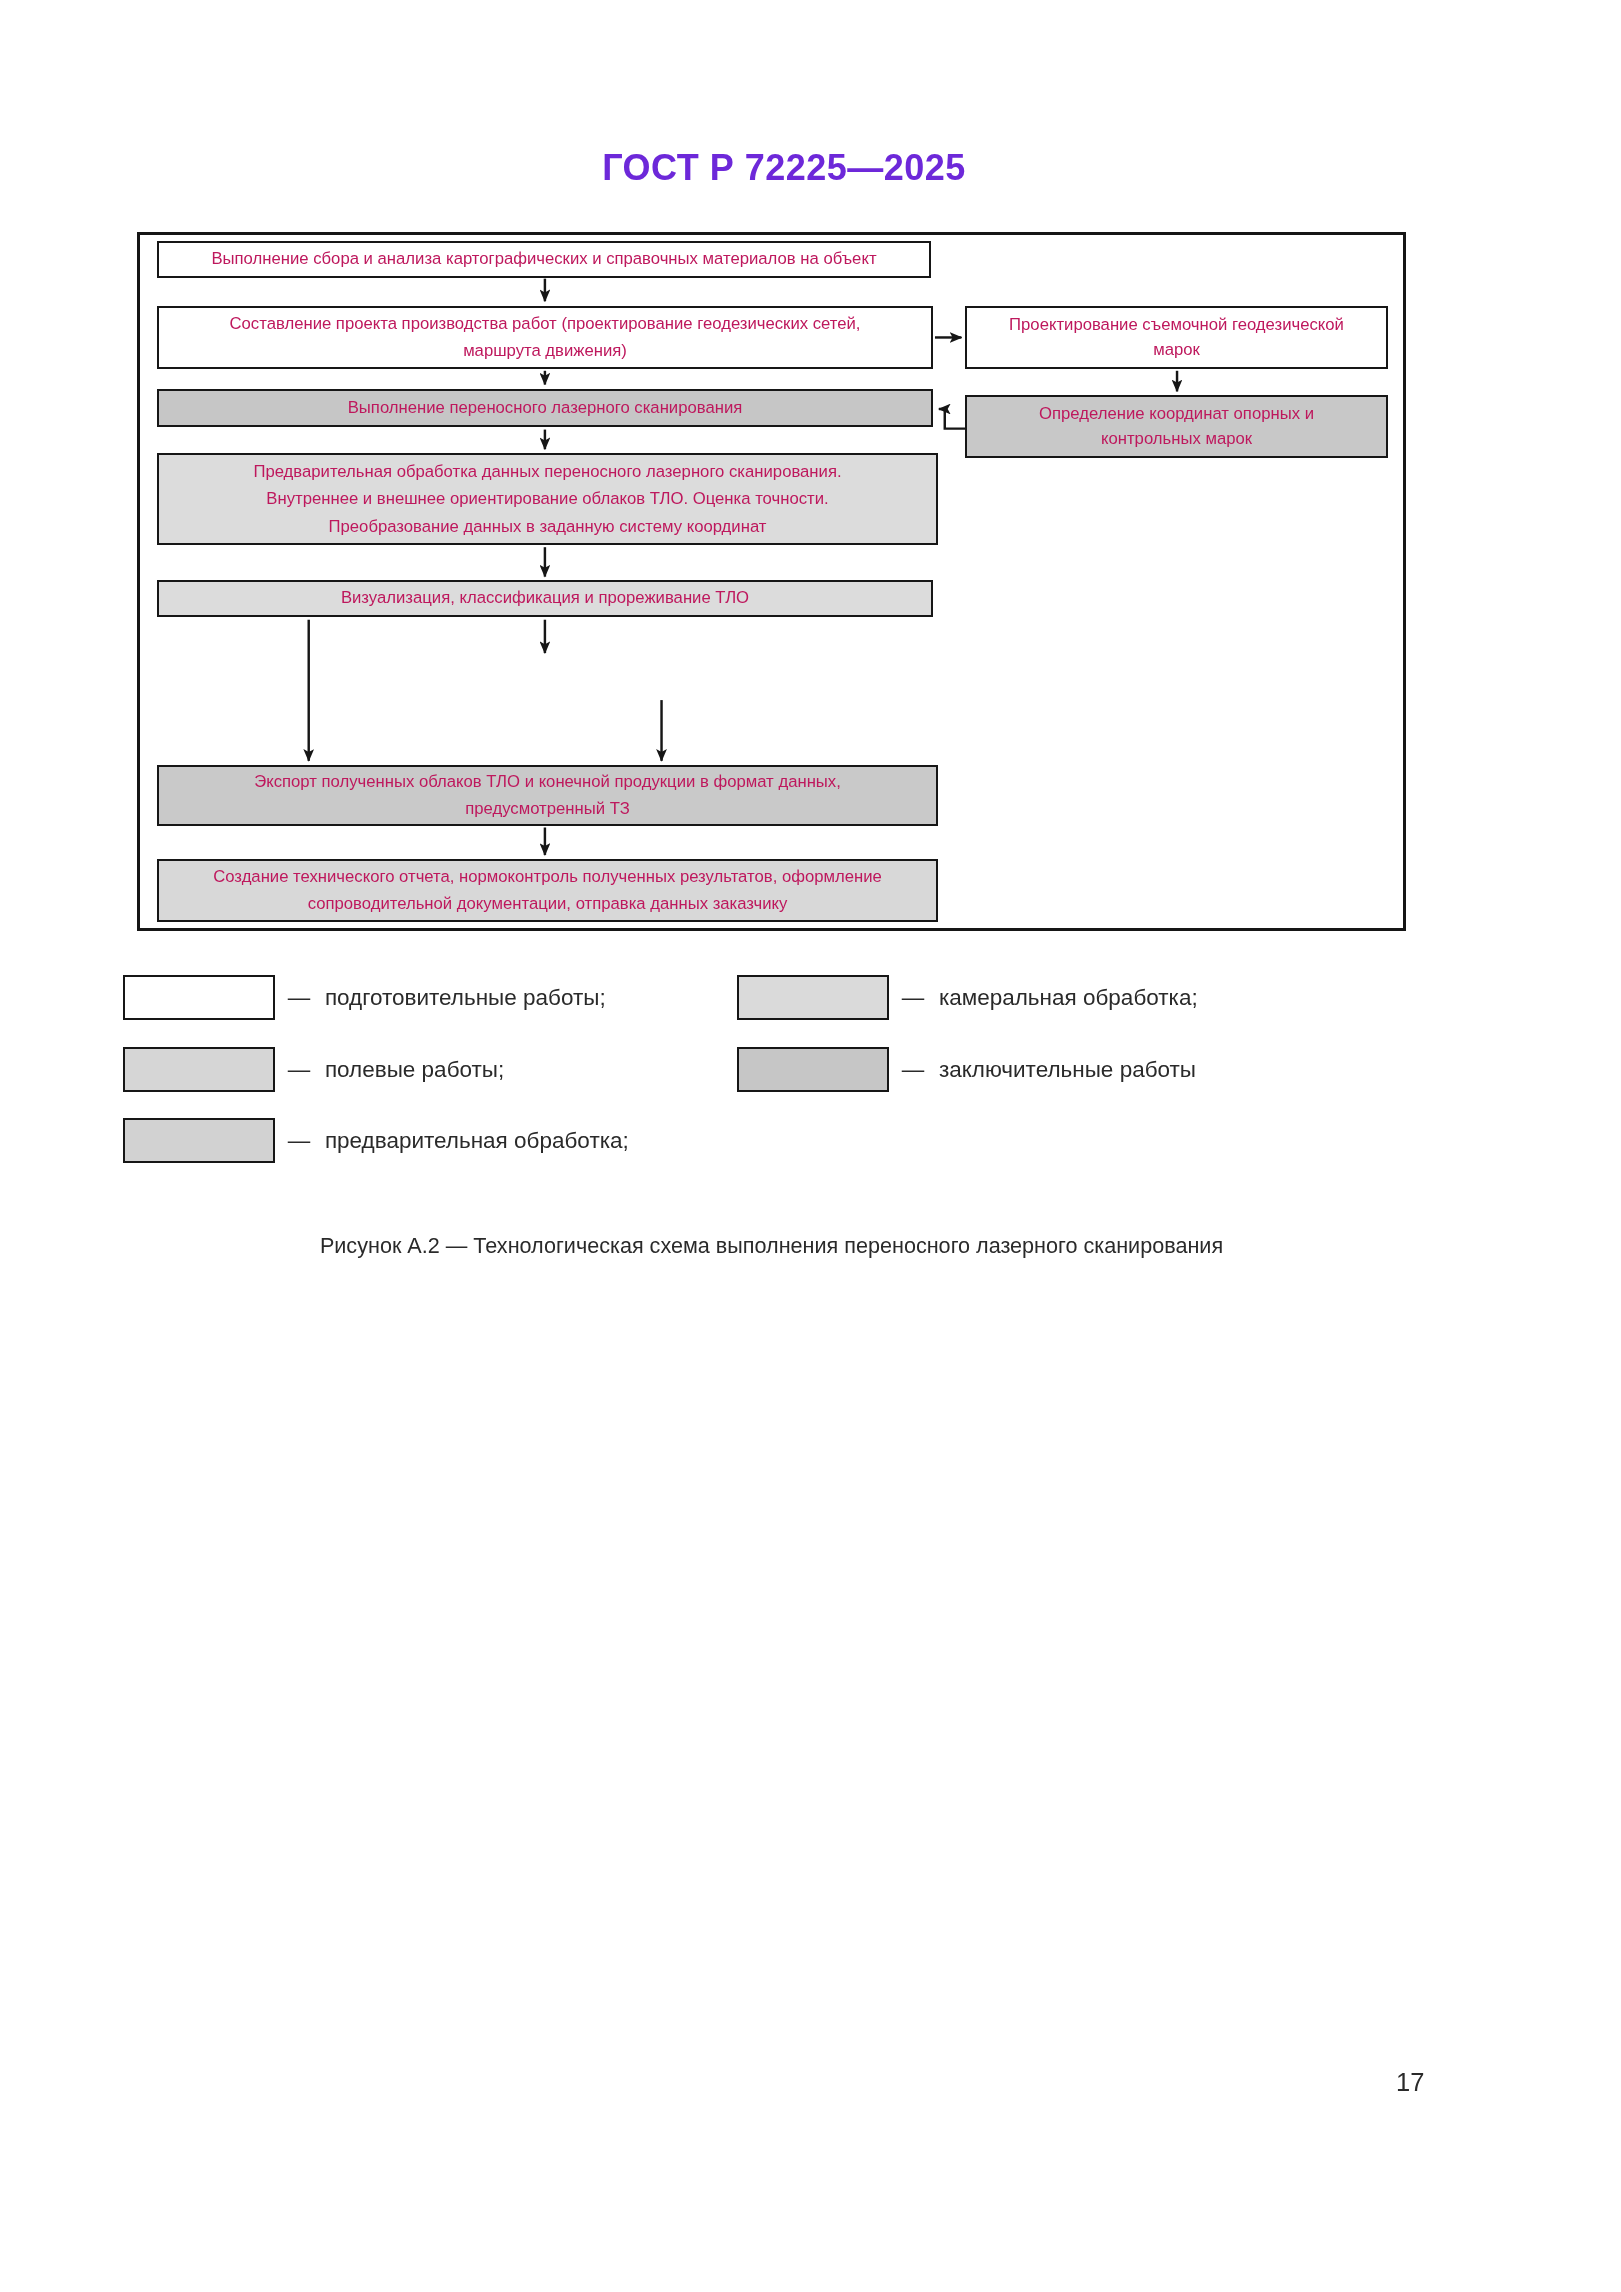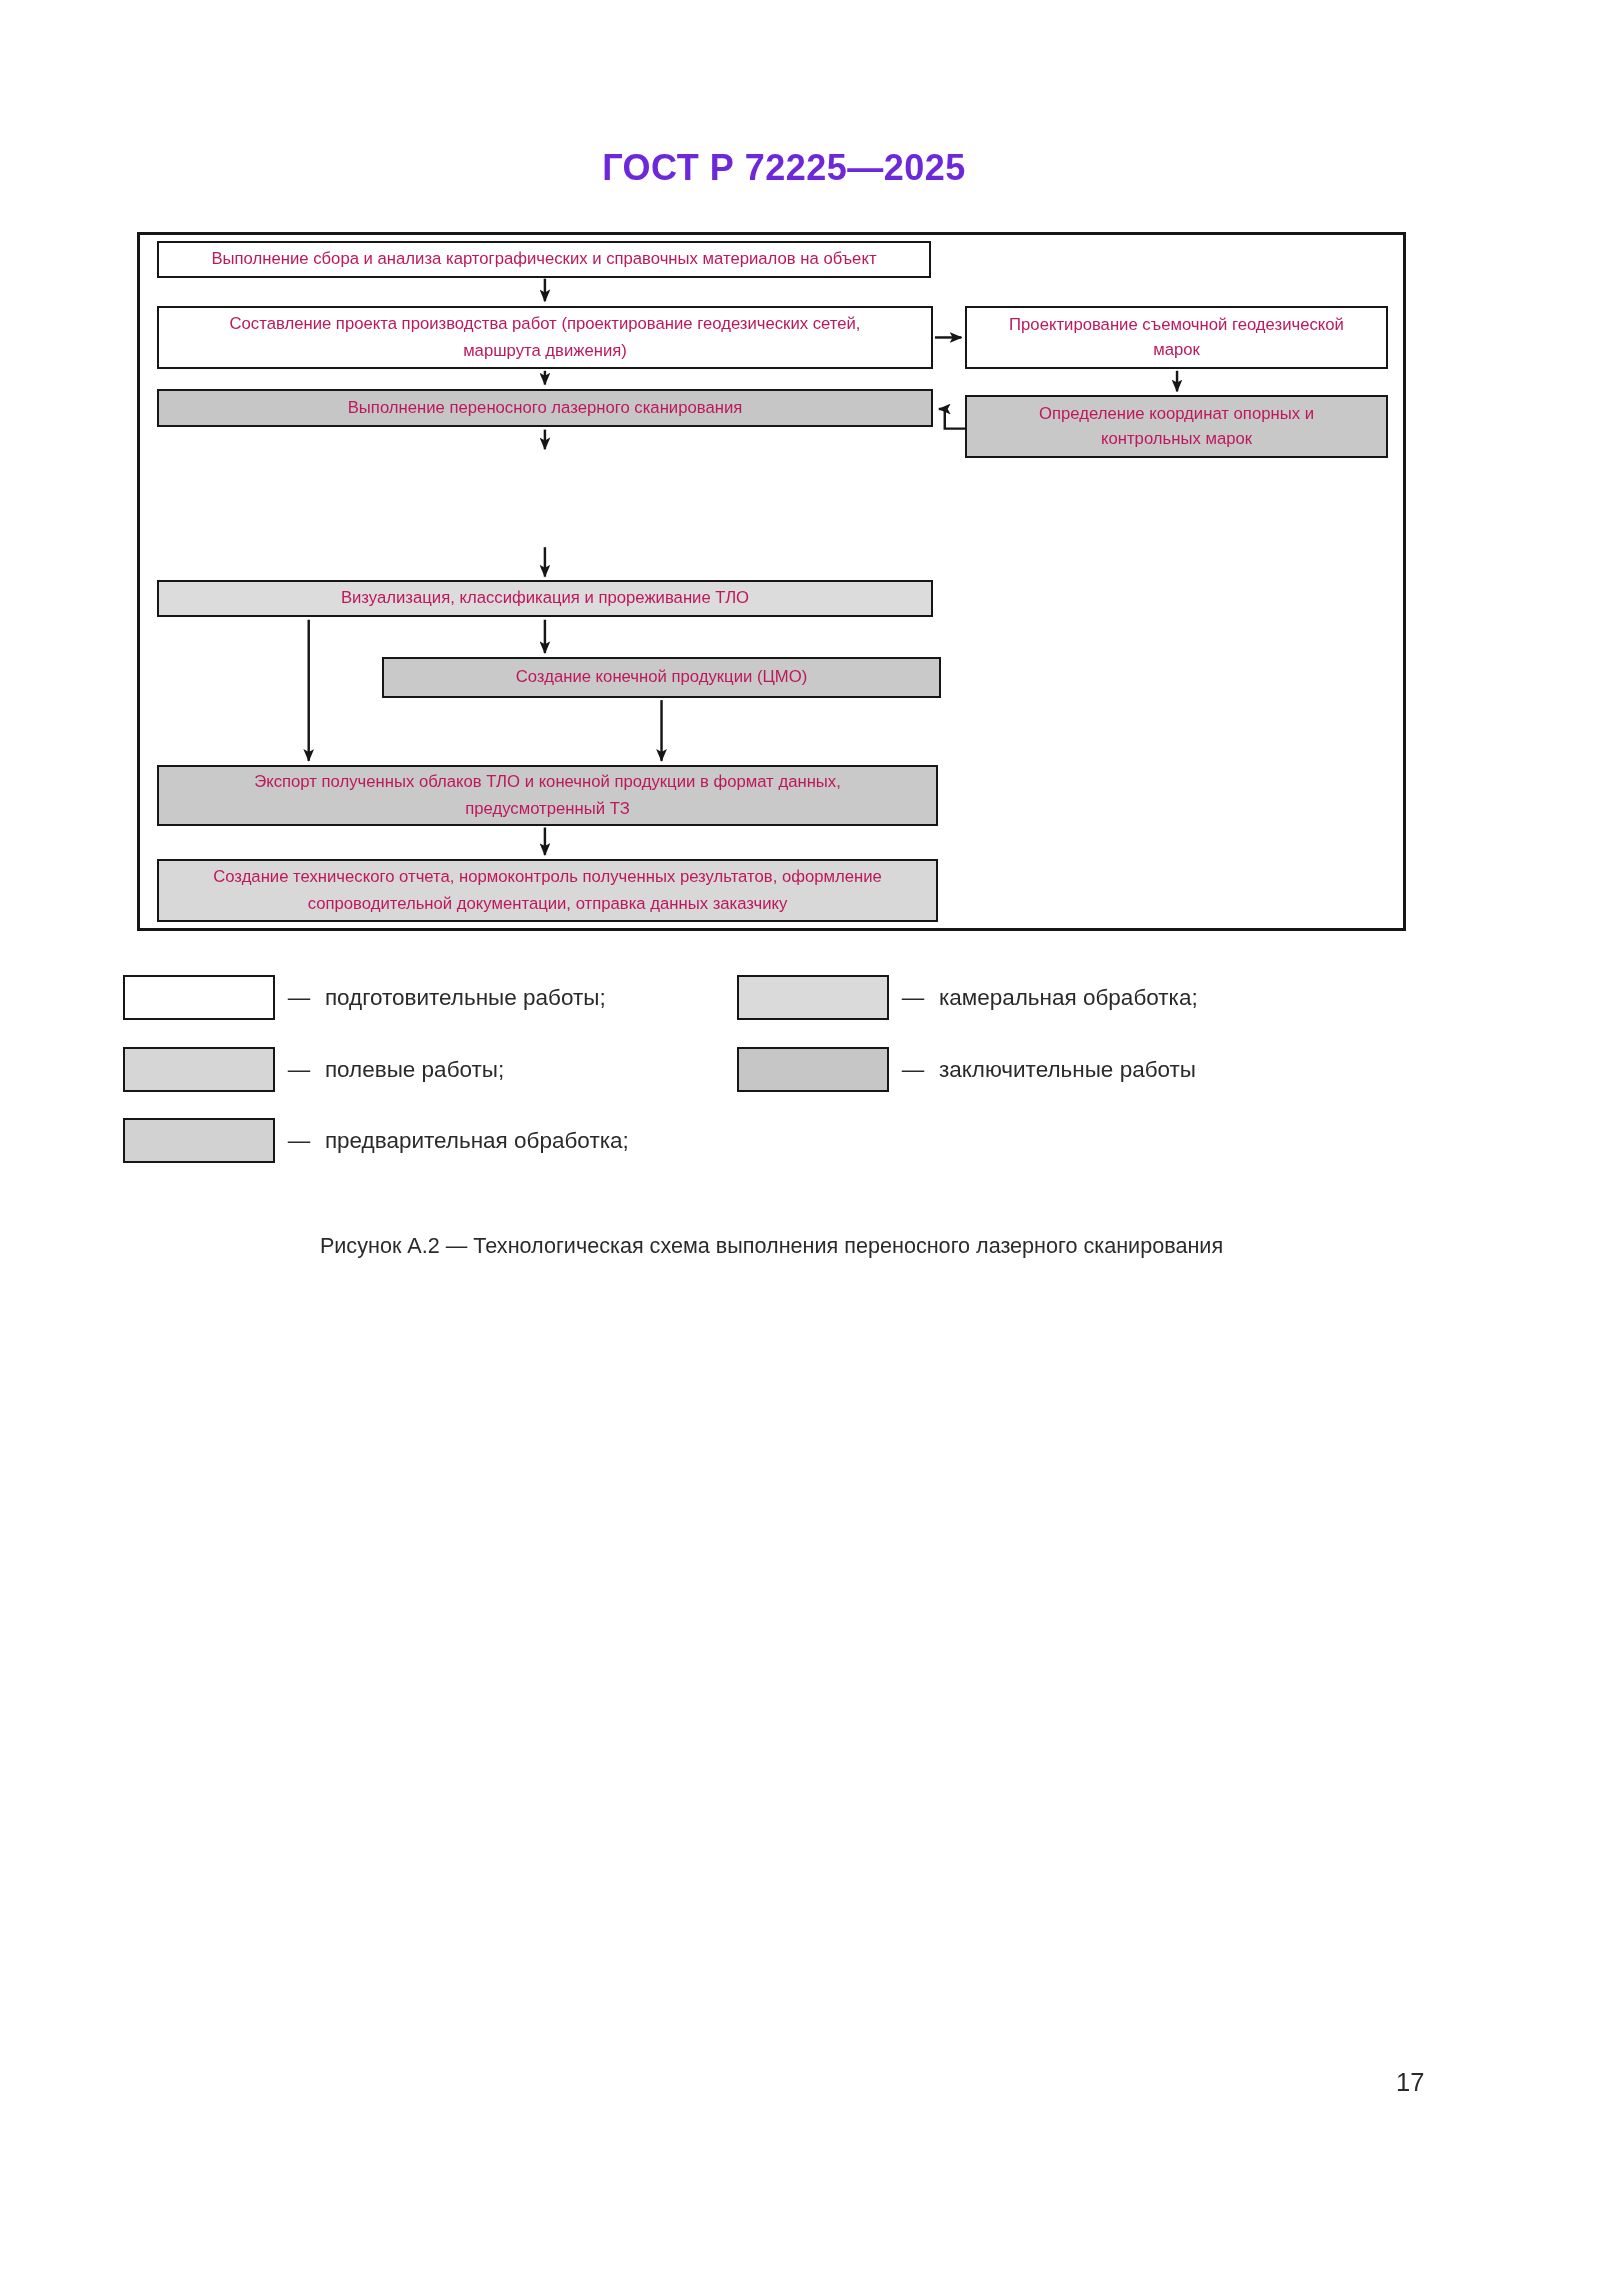--- a/index.html
+++ b/index.html
@@ -154,28 +154,30 @@
 
   <div class="flow-box" id="b-scanning" style="background-color: rgb(198, 198, 198);">
     <div>Выполнение переносного лазерного сканирования</div>
   </div>
 
   <div class="flow-box" id="b-marks" style="background-color: rgb(200, 200, 200);">
     <div>Определение координат опорных и</div>
     <div>контрольных марок</div>
   </div>
 
+  <div class="flow-box" id="b-preprocessing" style="background-color: rgb(220, 220, 220);">
+    <div>Предварительная обработка данных переносного лазерного сканирования.</div>
+    <div>Внутреннее и внешнее ориентирование облаков ТЛО. Оценка точности.</div>
+    <div>Преобразование данных в заданную систему координат</div>
+  </div>
 
   <div class="flow-box" id="b-visualization" style="background-color: rgb(220, 220, 220);">
     <div>Визуализация, классификация и прореживание ТЛО</div>
   </div>
 
-  <div class="flow-box" id="b-final-product" style="background-color: rgb(201, 201, 201);">
-    <div>Создание конечной продукции (ЦМО)</div>
-  </div>
 
   <div class="flow-box" id="b-export" style="background-color: rgb(201, 201, 201);">
     <div>Экспорт полученных облаков ТЛО и конечной продукции в формат данных,</div>
     <div>предусмотренный ТЗ</div>
   </div>
 
   <div class="flow-box" id="b-report" style="background-color: rgb(216, 216, 216);">
     <div>Создание технического отчета, нормоконтроль полученных результатов, оформление</div>
     <div>сопроводительной документации, отправка данных заказчику</div>
   </div>

